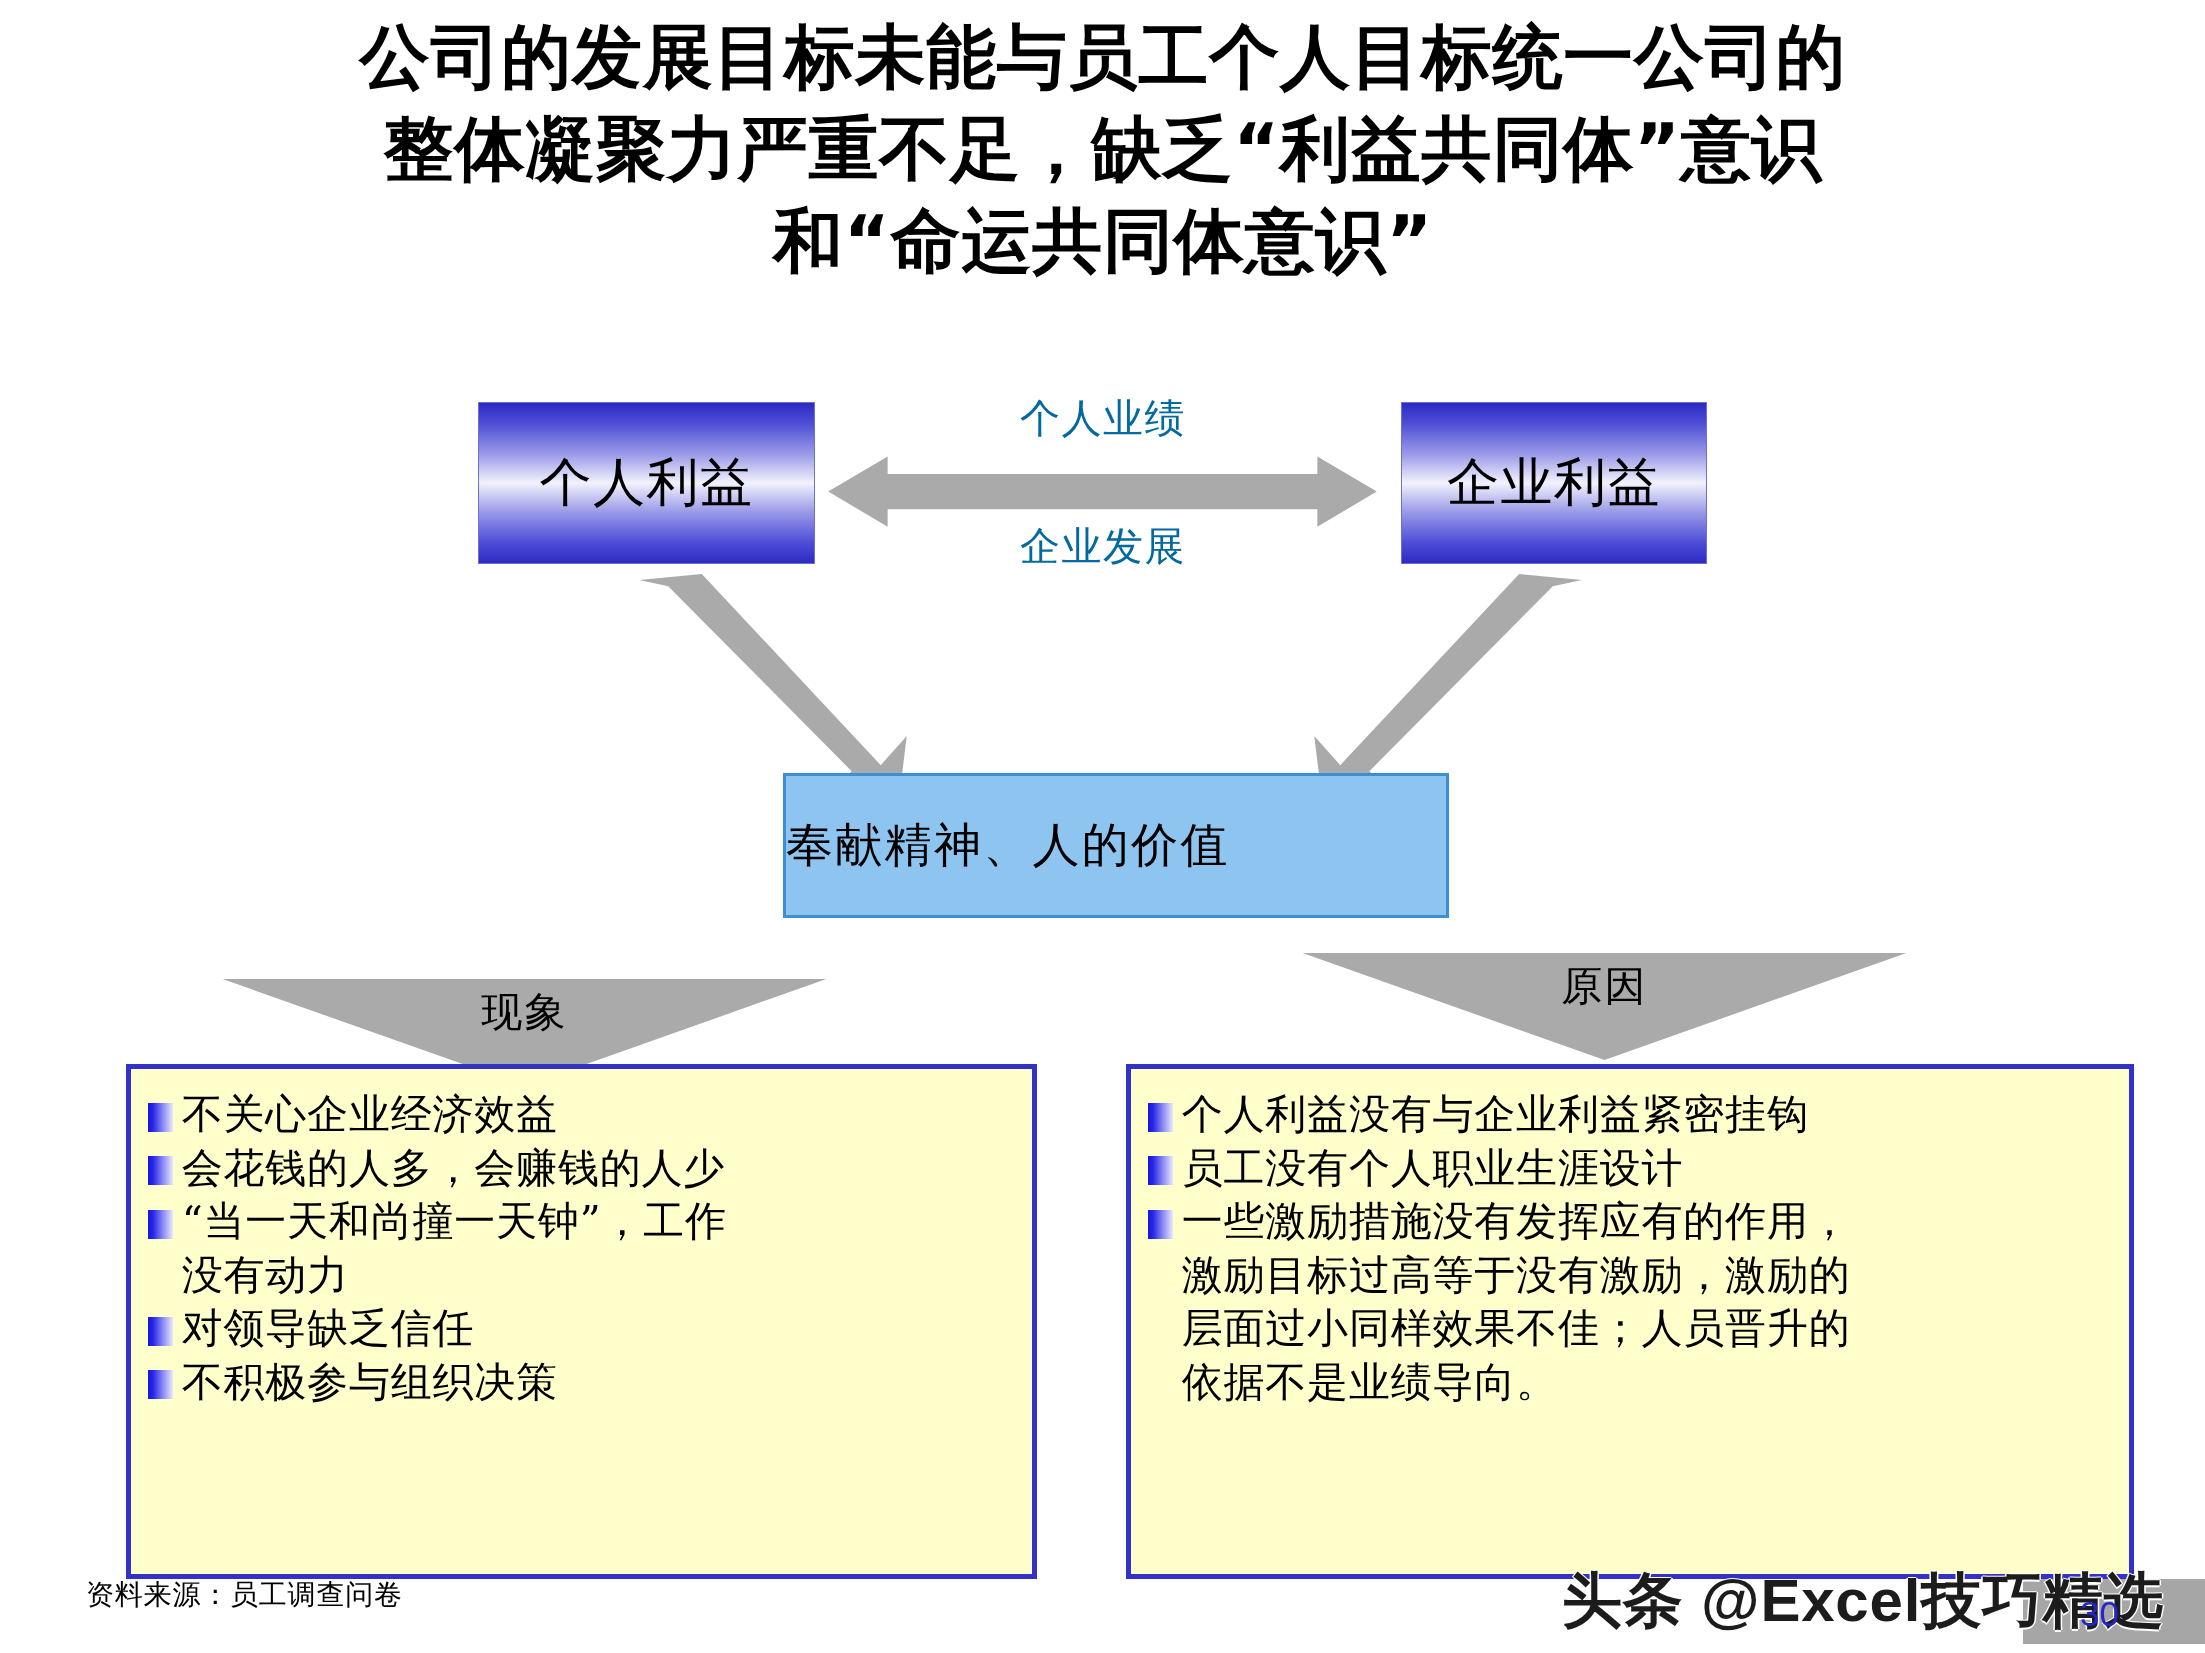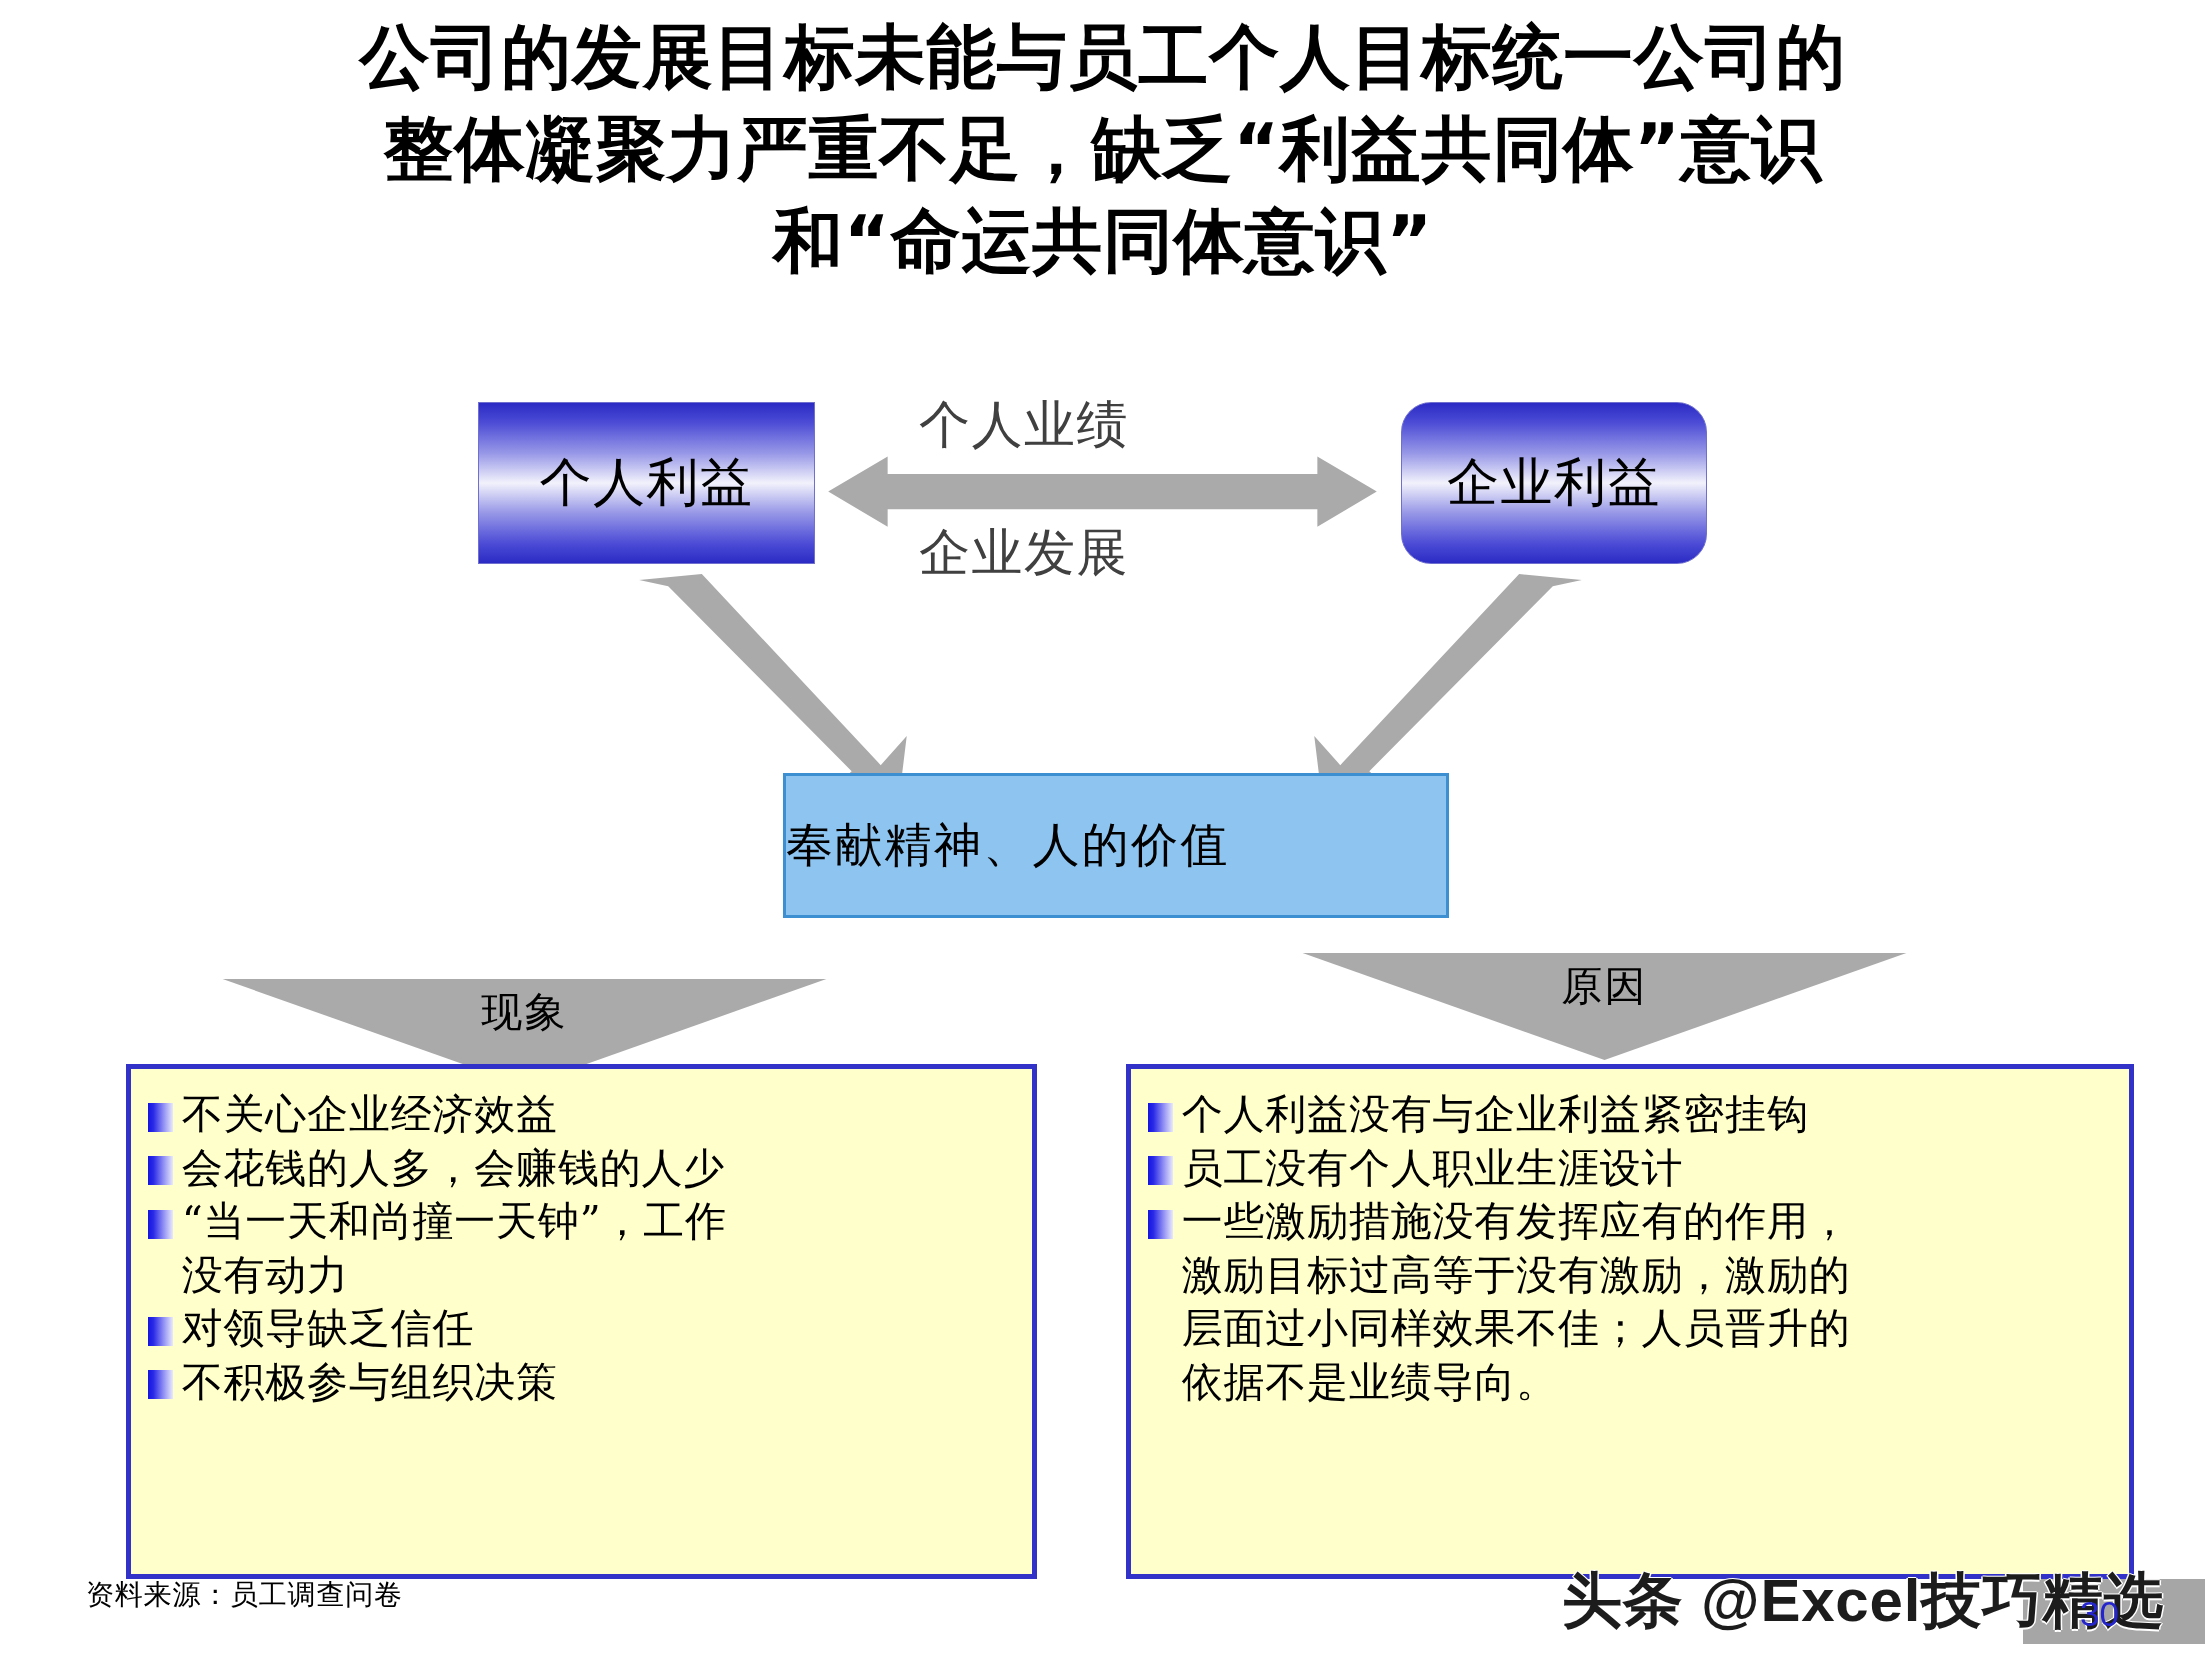--- a/index.html
+++ b/index.html
@@ -52,29 +52,29 @@
     justify-content: center;
     box-sizing: border-box;
   }
   .grad-box span {
     font-family: "DejaVu Serif", "Liberation Serif", serif;
     font-size: 52px;
     color: #000000;
     letter-spacing: 1.5px;
   }
   #box-personal-interest { left: 478px; top: 402px; width: 337px; height: 162px; }
-  #box-company-interest  { left: 1401px; top: 402px; width: 306px; height: 162px; border-radius: 30px; }
+  #box-company-interest  { left: 1401px; top: 402px; width: 306px; height: 162px; }
 
   
   .arrow-label {
     position: absolute;
     font-family: "DejaVu Serif", "Liberation Serif", serif;
-    font-size: 51px;
-    color: #404040;
-    text-align: left;
+    font-size: 40px;
+    color: #0369a1;
+    text-align: center;
     letter-spacing: 1.5px;
     white-space: nowrap;
   }
   #label-personal-perf { left: 919px; top: 391px; width: 368px; }
   #label-company-dev   { left: 919px; top: 519px; width: 368px; }
 
   
   #double-arrow {
     position: absolute;
     left: 827px;

